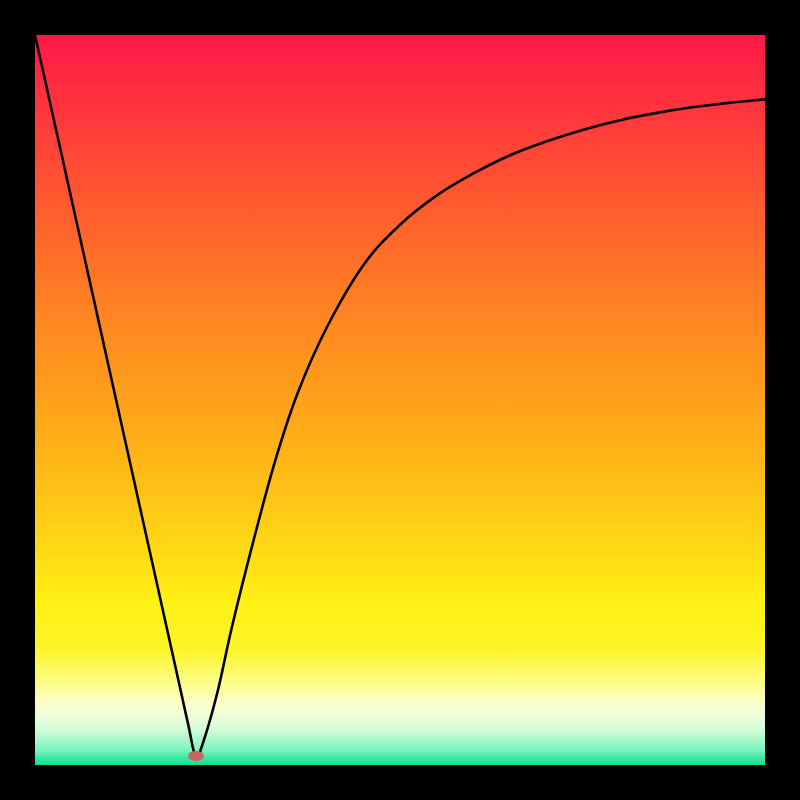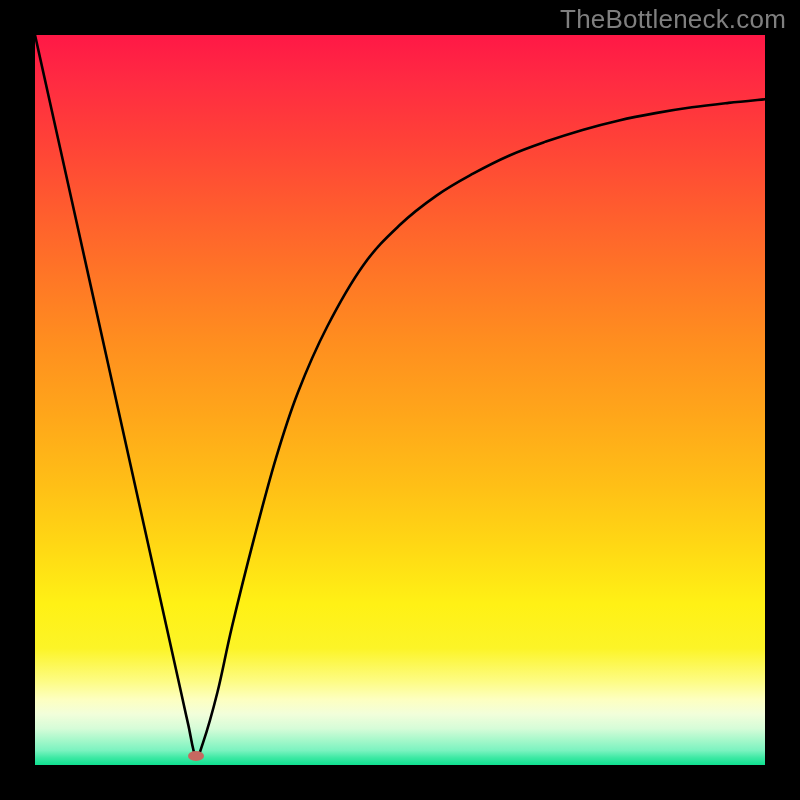--- a/index.html
+++ b/index.html
@@ -72,21 +72,20 @@
     border-radius: 50%;
     background: #c76860;
     z-index: 3;
     transform: translate(-50%, -50%);
   }
 </style>
 </head>
 <body>
 
 <div class="frame">
-  <div class="watermark">TheBottleneck.com</div>
 
   <div class="plot-area">
     <svg class="curve-svg" viewBox="0 0 730 730" preserveAspectRatio="none">
       <path id="curve-path" fill="none" stroke="#000" stroke-width="2.6" stroke-linecap="round" stroke-linejoin="round" d="M 0.00 0.00 C 6.57 29.56, 23.36 105.12, 36.50 164.25 C 49.64 223.38, 59.86 269.37, 73.00 328.50 C 86.14 387.63, 98.99 445.45, 109.50 492.75 C 120.01 540.05, 124.83 561.73, 131.40 591.30 C 137.97 620.87, 142.06 639.26, 146.00 657.00 C 149.94 674.74, 150.67 678.29, 153.30 689.85 C 155.93 701.41, 157.97 717.96, 160.60 721.24 C 163.23 724.52, 163.96 719.66, 167.90 708.10 C 171.84 696.54, 177.24 678.02, 182.50 657.00 C 187.76 635.98, 190.53 618.89, 197.10 591.30 C 203.67 563.71, 211.12 533.92, 219.00 503.70 C 226.88 473.48, 233.02 449.68, 240.90 423.40 C 248.78 397.12, 253.60 381.35, 262.80 357.70 C 272.00 334.05, 280.17 315.00, 292.00 292.00 C 303.83 269.00, 315.36 248.35, 328.50 229.95 C 341.64 211.55, 351.86 202.28, 365.00 189.80 C 378.14 177.32, 388.36 169.80, 401.50 160.60 C 414.64 151.40, 424.86 145.93, 438.00 138.70 C 451.14 131.47, 461.36 126.23, 474.50 120.45 C 487.64 114.67, 497.86 111.18, 511.00 106.58 C 524.14 101.98, 534.36 98.71, 547.50 94.90 C 560.64 91.09, 570.86 88.43, 584.00 85.41 C 597.14 82.39, 607.36 80.48, 620.50 78.11 C 633.64 75.74, 643.86 74.11, 657.00 72.27 C 670.14 70.43, 680.36 69.34, 693.50 67.89 C 706.64 66.44, 723.43 64.90, 730.00 64.24"></path>
     </svg>
     <div id="marker" class="marker" style="left: 160.6px; top: 721.24px;"></div>
   </div>
 </div>
 
 </body></html>

